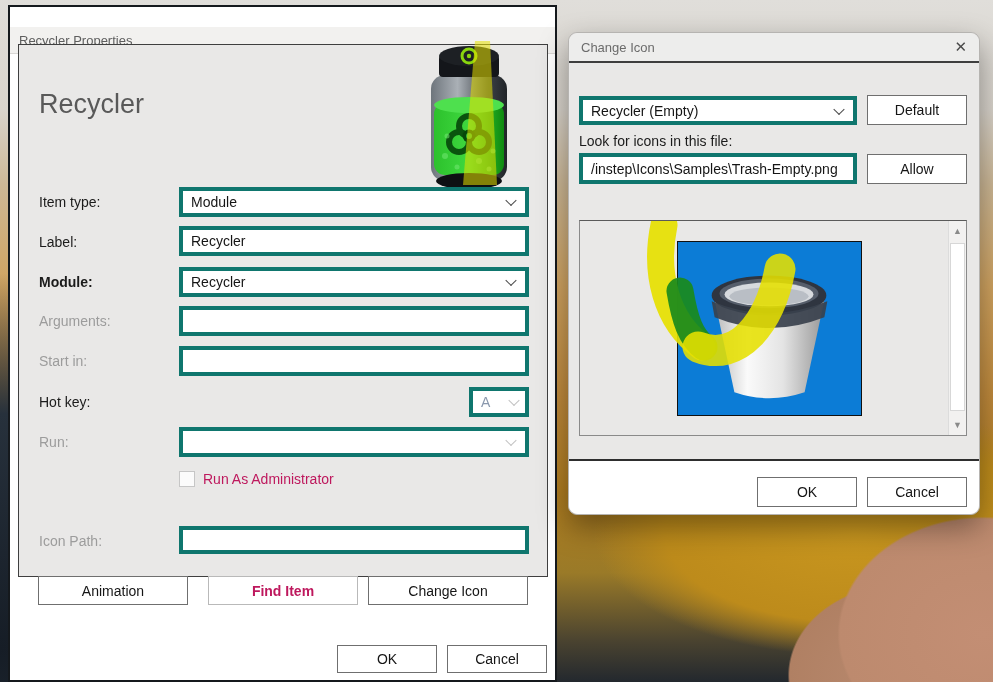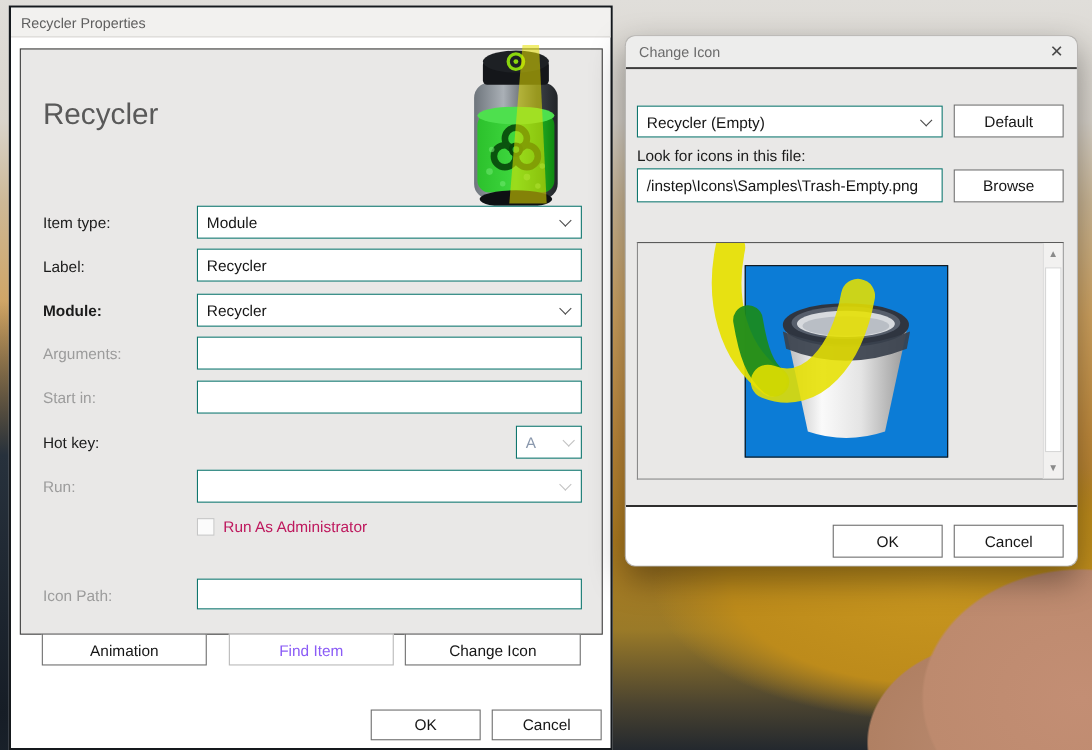--- a/index.html
+++ b/index.html
@@ -14,23 +14,23 @@
       radial-gradient(ellipse 700px 520px at 0% 95%, #161d26 0%, #27313c 45%, rgba(0,0,0,0) 72%),
       linear-gradient(180deg, #e0deda 0%, #d9d4cc 16%, #cdb896 27%, #d0a360 42%, #c08a3c 58%, #b07d20 72%, #9a7a28 84%, #4a4330 94%, #23282e 100%);
   }
 
   
   .btn {
     position: absolute; background: #fff; border: 1px solid #6f6f6f;
     font-family: "Liberation Sans", sans-serif; font-size: 14px; color: #151515;
     display: flex; align-items: center; justify-content: center;
   }
-  .btn.disabled { color: #8b5cf6; border-color: #b9b9b9; }
+  .btn.disabled { color: #be185d; border-color: #b9b9b9; font-weight: bold; }
   .field {
-    position: absolute; background: #fff; border: 1px solid #0f766e;
+    position: absolute; background: #fff; border: 4px solid #0f766e;
     font-size: 14px; color: #151515; display: flex; align-items: center;
     padding: 0 8px; overflow: hidden; white-space: nowrap;
   }
   .chev {
     position: absolute; right: 10px; top: 50%; width: 8px; height: 8px;
     border-right: 1.6px solid #4a4a4a; border-bottom: 1.6px solid #4a4a4a;
     transform: translateY(-70%) rotate(45deg);
   }
   .chev.lt { border-color: #c2c2c2; }
   .lbl { position: absolute; font-size: 14px; color: #1b1b1b; white-space: nowrap; }
@@ -40,21 +40,21 @@
   .checklabel { font-size: 14px; color: #be185d; }
 
   
   #rp-dialog {
     position: absolute; left: 8px; top: 5px; width: 549px; height: 677px;
     background: #ffffff; border: 2px solid #15191d;
   }
   #rp-titlebar {
     height: 27px; background: #f2f1ef; border-bottom: 1px solid #d9d7d4;
     display: flex; align-items: center; padding-left: 9px;
-    font-size: 13px; color: #5e5e5e;
+    font-size: 13px; color: #5e5e5e; margin-top: 20px;
   }
   #rp-panel {
     position: absolute; left: 8px; top: 37px; width: 530px; height: 533px;
     background: #e9e8e7; border: 1px solid #3f3f3f;
   }
   #rp-heading { position: absolute; left: 20px; top: 44px; font-size: 27px; color: #595959; }
   #rp-canister { position: absolute; left: 398px; top: -4px; width: 105px; height: 150px; overflow: visible; }
 
   
   #ci-dialog {
@@ -202,21 +202,21 @@
       <span>Recycler (Empty)</span>
       <span class="chev"></span>
     </div>
     <div class="btn" style="left:298px; top:30px; width:100px; height:30px;">Default</div>
 
     <div class="lbl" style="left:10px; top:68px;">Look for icons in this file:</div>
 
     <div class="field" style="left:10px; top:88px; width:278px; height:31px;">
       <span>/instep\Icons\Samples\Trash-Empty.png</span>
     </div>
-    <div class="btn" style="left:298px; top:89px; width:100px; height:30px;">Browse</div>
+    <div class="btn" style="left:298px; top:89px; width:100px; height:30px;">Allow</div>
 
 
     <div id="ci-listbox">
       <div id="ci-tile">
         <svg width="183" height="173" viewBox="0 0 185 175">
           <defs>
             <linearGradient id="gradBucket" x1="0" y1="0" x2="1" y2="0">
               <stop offset="0" stop-color="#b8b8b8"></stop>
                 <stop offset="0.3" stop-color="#fafafa"></stop>
               <stop offset="0.62" stop-color="#e4e4e4"></stop>

